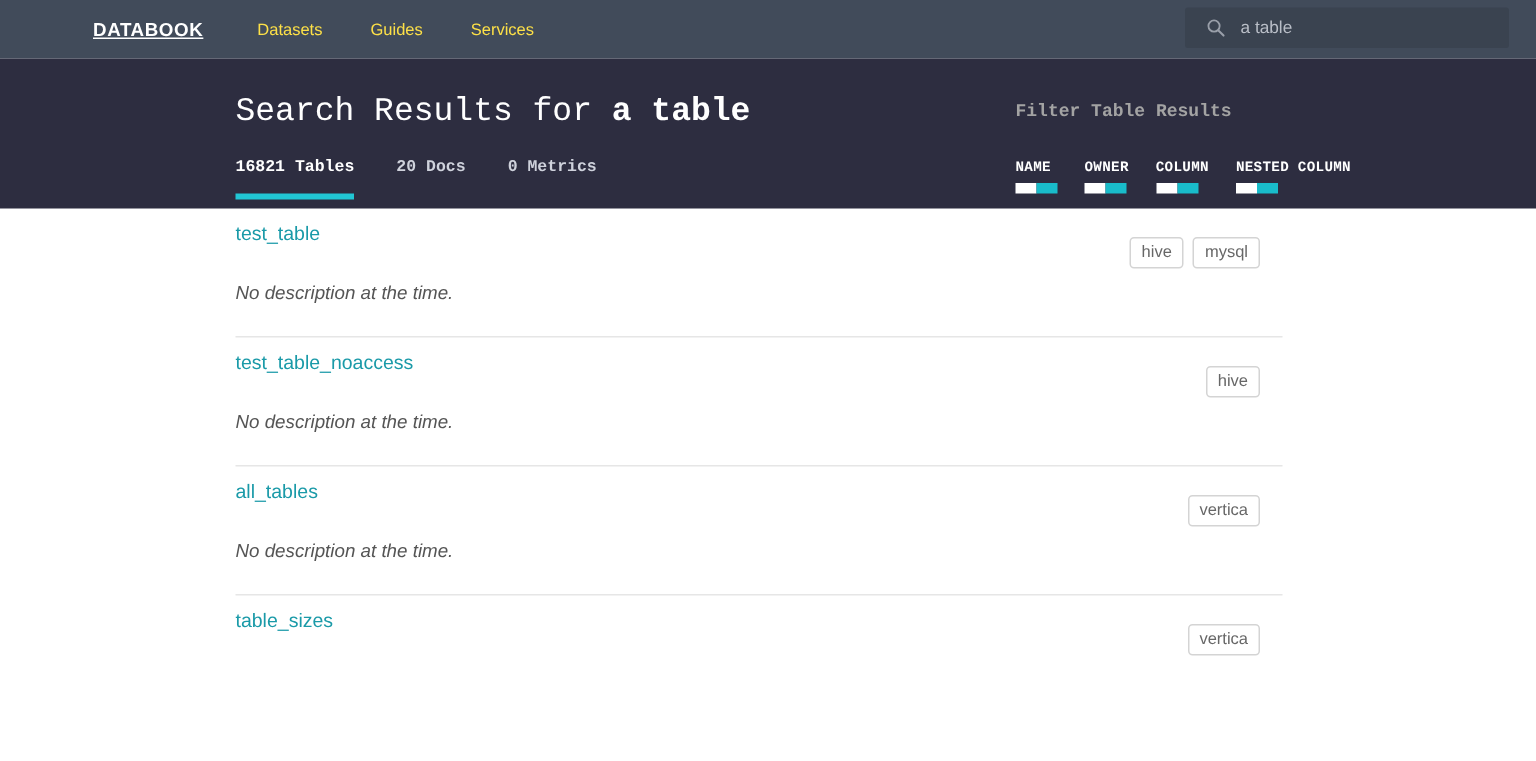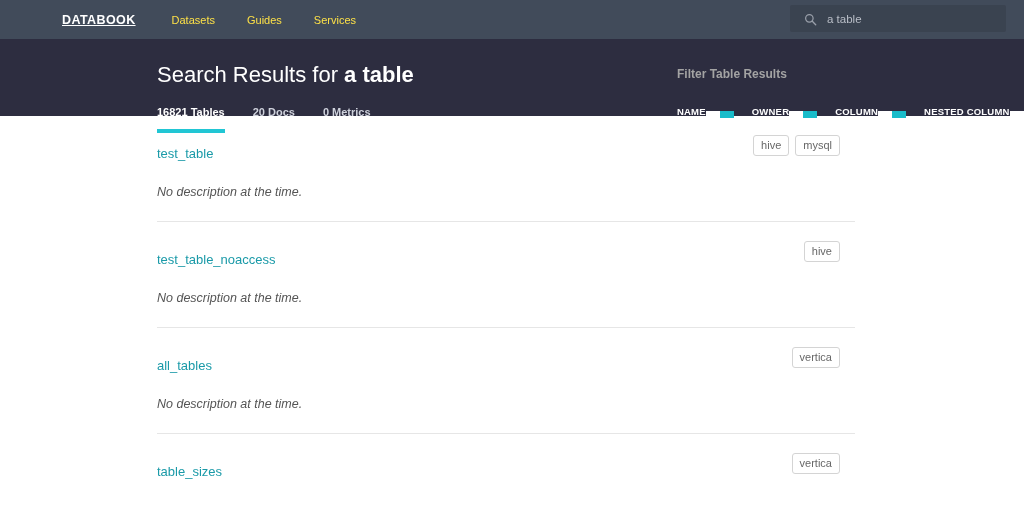--- a/index.html
+++ b/index.html
@@ -72,23 +72,24 @@
     color: #b9bec7;
     font-family: "Liberation Sans", sans-serif;
     font-size: 11.5px;
     width: 100%;
     padding: 0;
   }
   .search-input::placeholder { color: #8d95a1; }
 
   
   .hero {
-    height: 77px;
+    height: 100px;
     background: #2d2d40;
     position: relative;
+    font-family: Liberation Mono, monospace;
   }
   .hero-title {
     position: absolute;
     left: 157px;
     top: 23px;
     color: #ffffff;
     font-size: 22px;
     font-weight: normal;
     white-space: nowrap;
   }
@@ -125,21 +126,21 @@
     font-size: 12px;
     font-weight: bold;
     white-space: nowrap;
     margin-bottom: 25px;
   }
   .filter-row {
     display: flex;
     align-items: flex-start;
     gap: 18px;
   }
-  .filter-item { display: flex; flex-direction: row; align-items: center; }
+  .filter-item { display: flex; flex-direction: column; }
   .filter-label {
     color: #ffffff;
     font-size: 9.5px;
     font-weight: bold;
     letter-spacing: 0.2px;
     white-space: nowrap;
     margin-bottom: 5px;
   }
   .toggle {
     width: 28px;
@@ -152,21 +153,21 @@
 
   
   .results {
     padding: 0;
     background: #ffffff;
   }
   .result-row {
     width: 698px;
     margin-left: 157px;
     position: relative;
-    padding-top: 28px;
+    padding-top: 8px;
     padding-bottom: 22px;
     border-bottom: 1px solid #e6e6e6;
   }
   .result-row:last-child { border-bottom: none; }
   .result-title {
     color: #1a9aa8;
     font-size: 13px;
     text-decoration: none;
     display: inline-block;
   }

